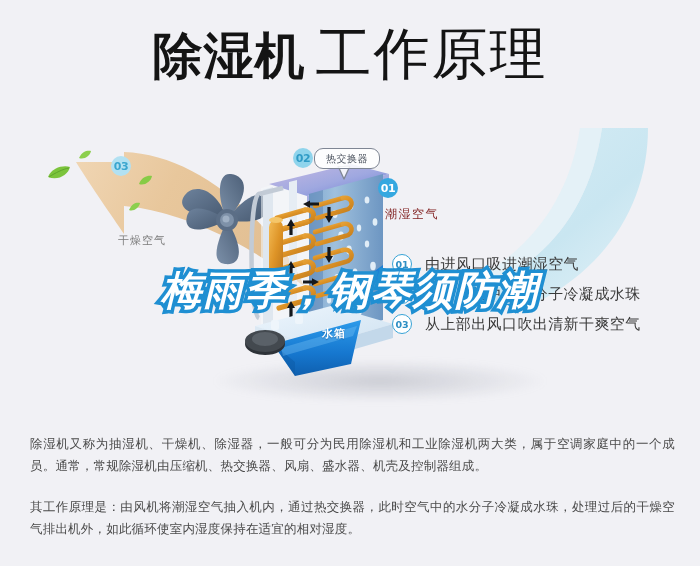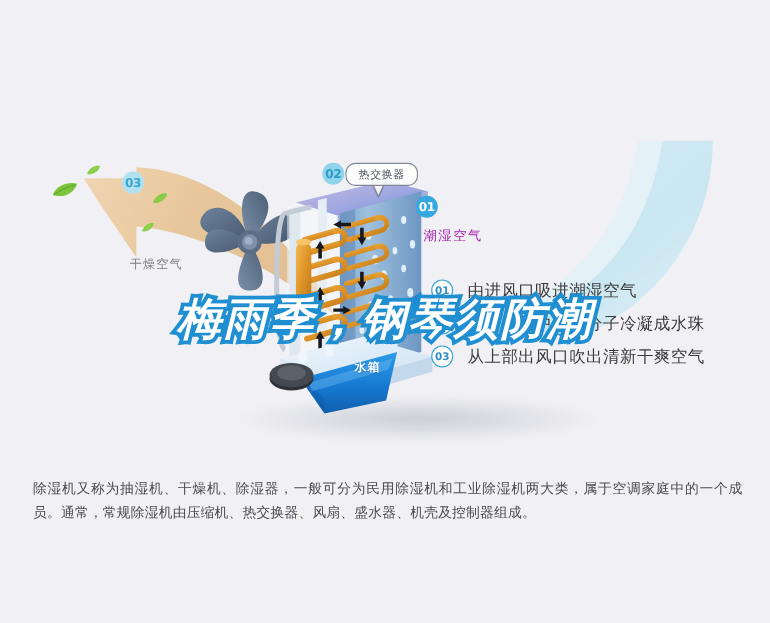--- a/index.html
+++ b/index.html
@@ -50,21 +50,21 @@
   .dry-arrow svg{display:block;}
 
   .lbl-dry{
     position:absolute;left:118px;top:95px;
     font-size:11px;color:#7b7b7b;letter-spacing:1px;
     font-family:"DejaVu Sans","Liberation Sans",sans-serif;
     margin-top:18px;
   }
   .lbl-humid{
     position:absolute;left:385px;top:86px;
-    font-size:12px;color:#a21caf;letter-spacing:1.5px;
+    font-size:12px;color:#7f1d1d;letter-spacing:1.5px;
     font-family:"DejaVu Sans","Liberation Sans",sans-serif;
   }
   .lbl-tank{
     position:absolute;left:322px;top:206px;
     font-size:11px;color:#ffffff;letter-spacing:1px;font-weight:bold;
     font-family:"DejaVu Sans","Liberation Sans",sans-serif;
     text-shadow:0 1px 1px rgba(0,60,120,.45);
   }
 
   
@@ -138,20 +138,23 @@
     font-family:Liberation Mono, monospace;
   }
   .para1{top:421px;}
   .para2{top:484px;}
 </style>
 </head>
 <body>
 
 <div class="page">
 
+  <div class="title-wrap">
+    <span class="title-a">除湿机</span><span class="title-b">工作原理</span>
+  </div>
 
   <div class="stage">
 
     <div class="ground-shadow"></div>
 
     <div class="swoosh">
       <svg width="300" height="230" viewBox="0 0 300 230">
         <defs>
           <linearGradient id="swg" x1="0" y1="0" x2="1" y2="1">
             <stop offset="0%" stop-color="#d9eef6"></stop>
@@ -373,14 +376,15 @@
       <span class="legend-txt">从上部出风口吹出清新干爽空气</span>
     </div>
   </div>
 
   <div class="wm-stack">
     <div class="wm-stroke">梅雨季，钢琴须防潮</div>
     <div class="wm-fill">梅雨季，钢琴须防潮</div>
   </div>
 
   <p class="para para1">除湿机又称为抽湿机、干燥机、除湿器，一般可分为民用除湿机和工业除湿机两大类，属于空调家庭中的一个成员。通常，常规除湿机由压缩机、热交换器、风扇、盛水器、机壳及控制器组成。</p>
+  <p class="para para2">其工作原理是：由风机将潮湿空气抽入机内，通过热交换器，此时空气中的水分子冷凝成水珠，处理过后的干燥空气排出机外，如此循环使室内湿度保持在适宜的相对湿度。</p>
 
 </div>
 
 </body></html>

